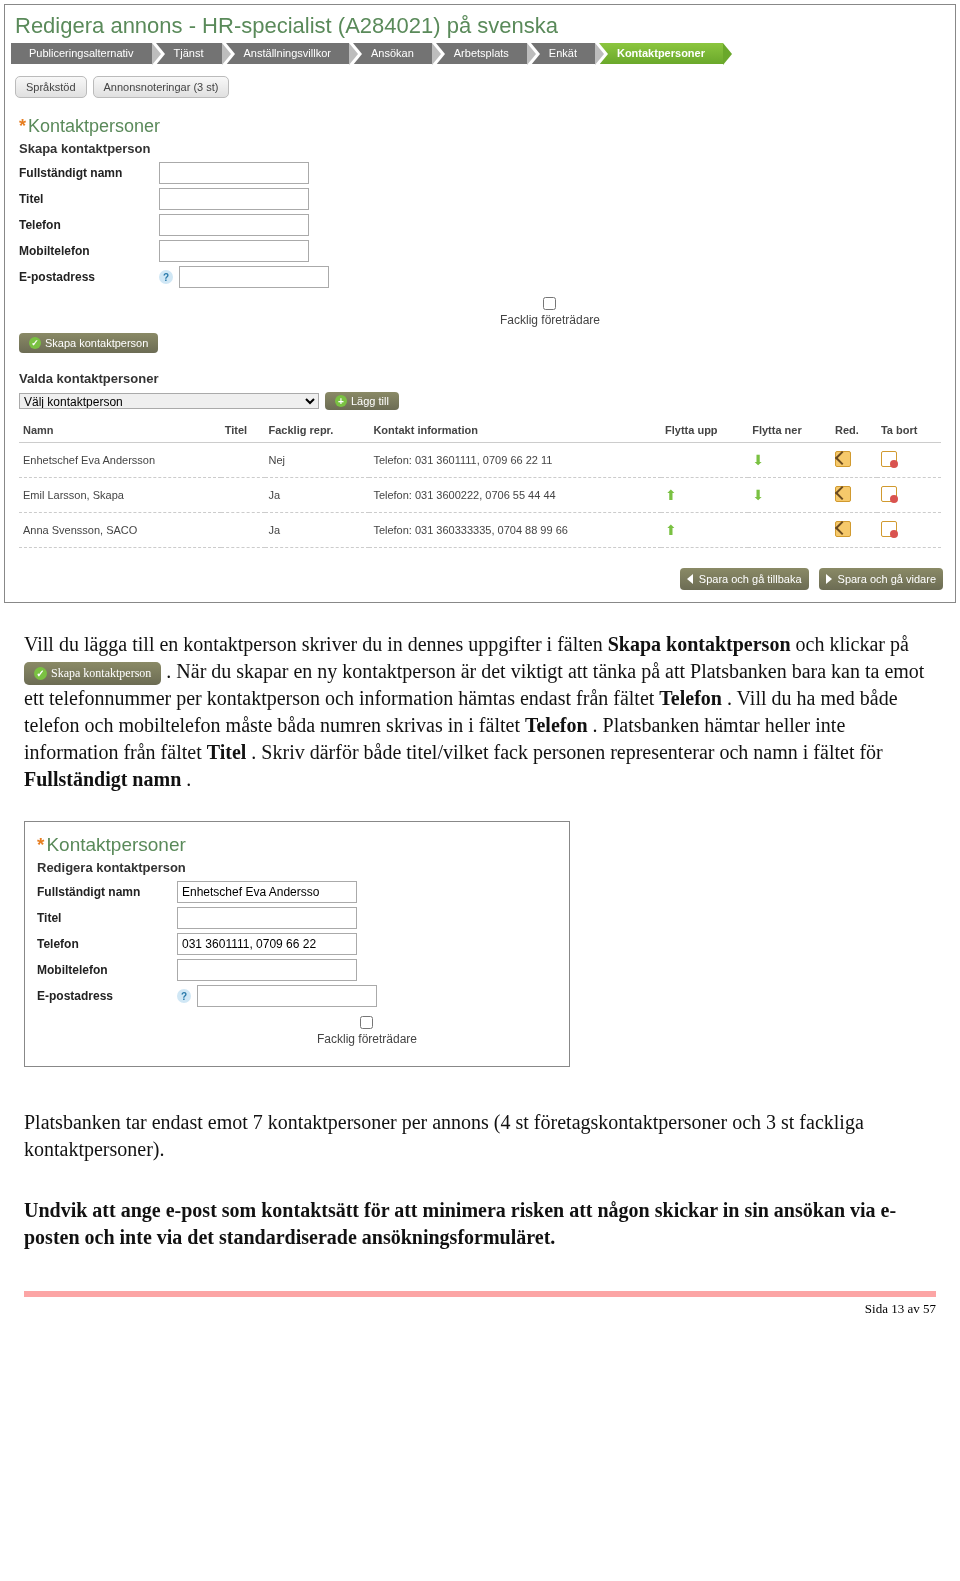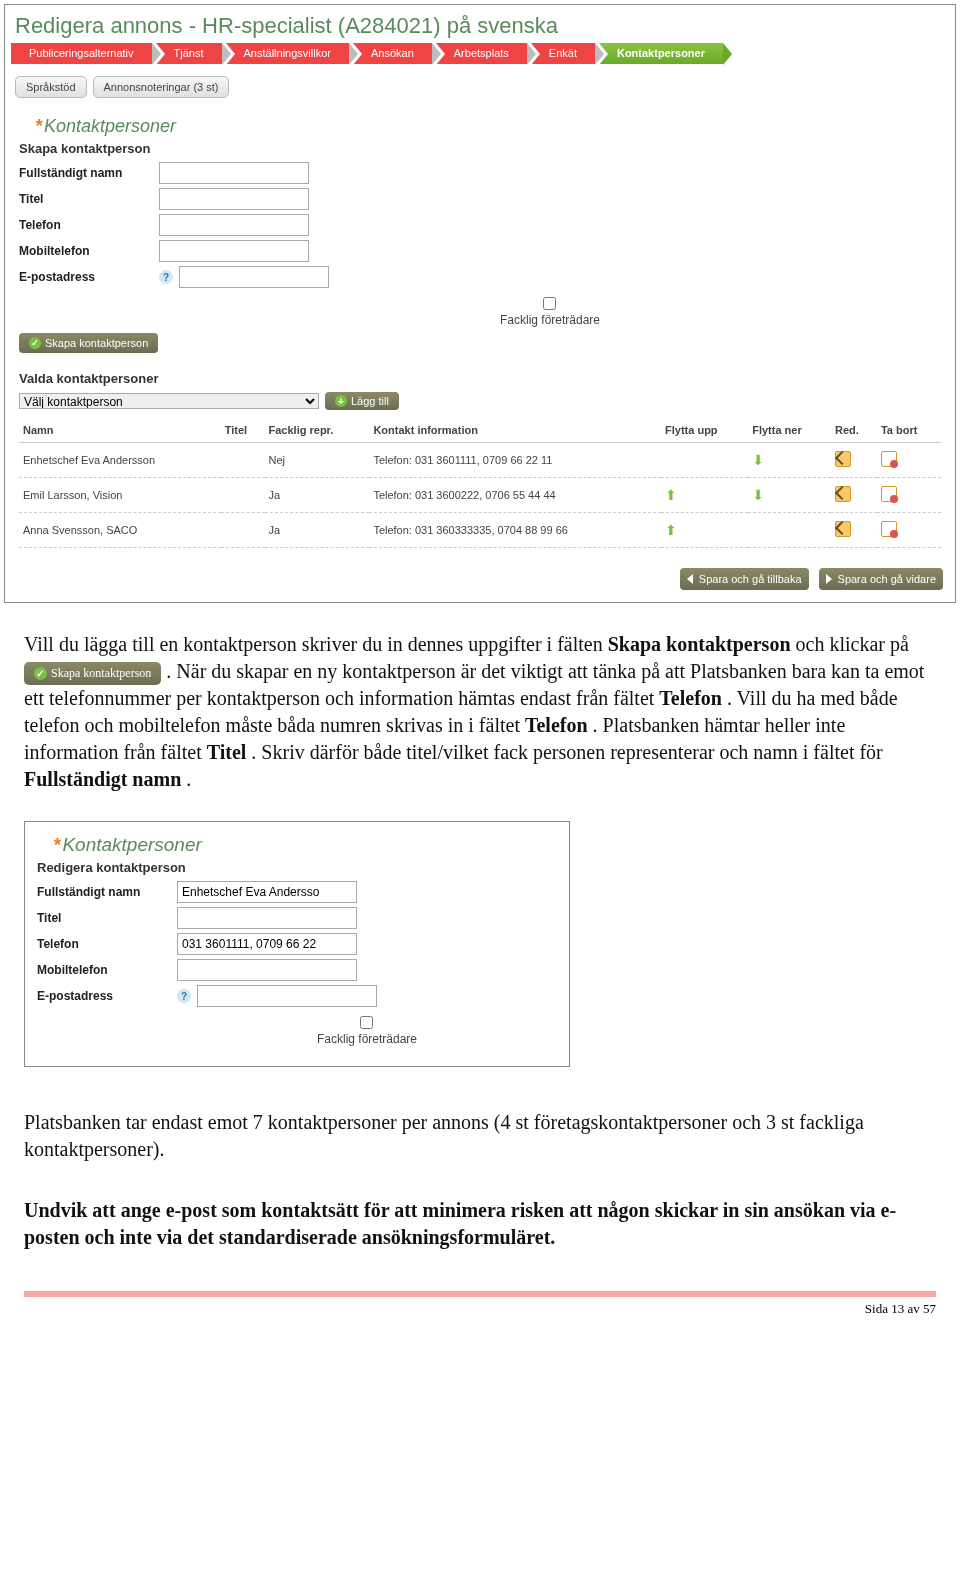--- a/index.html
+++ b/index.html
@@ -23,21 +23,21 @@
   font-weight: normal;
   margin: 0;
 }
 .breadcrumb-bar {
   display: flex;
   padding: 0 6px 6px 6px;
   gap: 0;
 }
 .bc-item {
   position: relative;
-  background: #ef4444;
+  background: #737373;
   color: #fff;
   font-size: 11px;
   padding: 5px 18px 5px 18px;
   margin-right: 4px;
   line-height: 1;
 }
 .bc-item::after {
   content: "";
   position: absolute;
   right: -9px;
@@ -80,22 +80,21 @@
   color: #444;
   cursor: pointer;
 }
 .section {
   padding: 8px 14px;
 }
 .sec-title {
   font-family: "Trebuchet MS", Arial, sans-serif;
   color: #5a8a5a;
   font-size: 18px;
-  margin: 4px 16px;
-  font-style: italic;
+  margin: 4px 0;
 }
 .ast { color: #e67e22; font-weight: bold; margin-right: 2px;}
 .sub-title {
   font-weight: bold;
   font-size: 13px;
   margin: 2px 0 6px 0;
   color: #333;
 }
 .form-row {
   display: flex;
@@ -315,21 +314,21 @@
             <td>Enhetschef Eva Andersson</td>
             <td></td>
             <td>Nej</td>
             <td>Telefon: 031 3601111, 0709 66 22 11</td>
             <td></td>
             <td><span class="arrow-down">⬇</span></td>
             <td><span class="edit-icon"></span></td>
             <td><span class="del-icon"></span></td>
           </tr>
           <tr>
-            <td>Emil Larsson, Vision</td>
+            <td>Emil Larsson, Skapa</td>
             <td></td>
             <td>Ja</td>
             <td>Telefon: 031 3600222, 0706 55 44 44</td>
             <td><span class="arrow-up">⬆</span></td>
             <td><span class="arrow-down">⬇</span></td>
             <td><span class="edit-icon"></span></td>
             <td><span class="del-icon"></span></td>
           </tr>
           <tr>
             <td>Anna Svensson, SACO</td>

